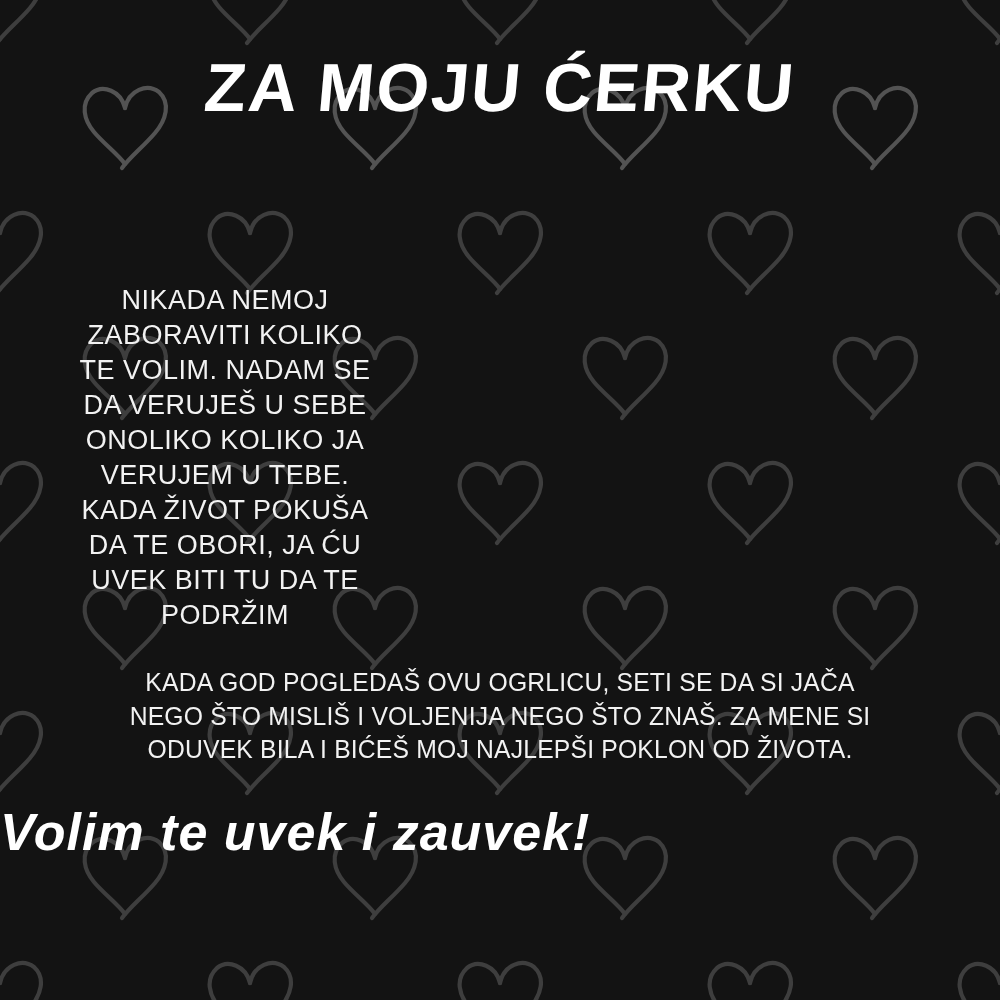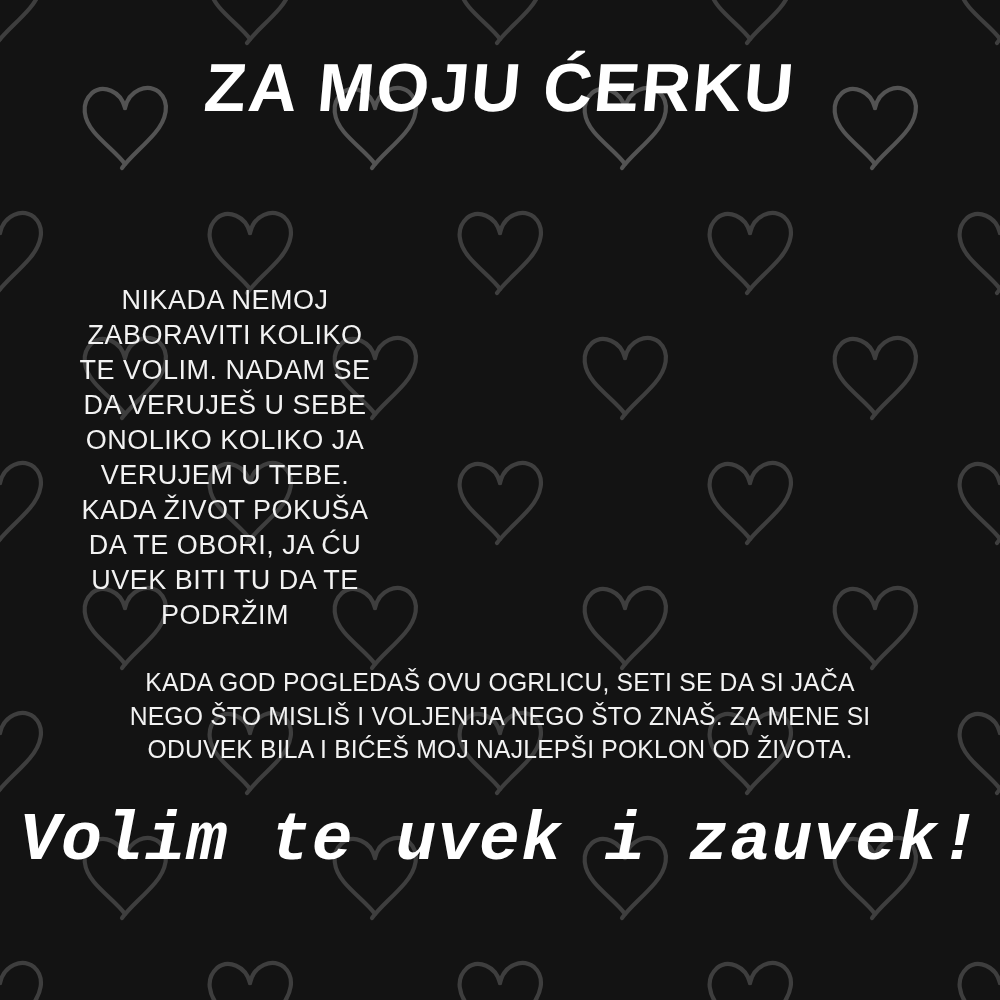--- a/index.html
+++ b/index.html
@@ -34,24 +34,24 @@
   .col-right{left:633px;}
   .bottom-message{
     position:absolute;top:666px;left:0;width:100%;
     color:var(--text);
     font-size:26px;line-height:33.6px;letter-spacing:0.2px;
     text-align:center;white-space:pre-line;
     transform:scaleX(0.95);
   }
   .closing-script{
     position:absolute;top:802px;left:0;width:100%;
-    text-align:center;color:var(--title);
-    font-family:Liberation Mono, monospace;
+    text-align:left;color:var(--title);
+    font-family:Liberation Sans, sans-serif;
     font-style:italic;font-weight:700;
-    font-size:68px;letter-spacing:1px;
+    font-size:52px;letter-spacing:1px;
   }
 </style>
 </head>
 <body>
 
 <div class="canvas">
 
   <svg class="hearts-layer" width="1000" height="1000" viewBox="0 0 1000 1000" aria-hidden="true">
       <g transform="translate(-48,-47)">
         <path d="M48 30 C44 13 26 6 15 15 C3 26 7 42 17 54 C27 66 41 76 48 86" fill="none" stroke="#3e3e3e" stroke-width="4.2" stroke-linecap="round"></path>

